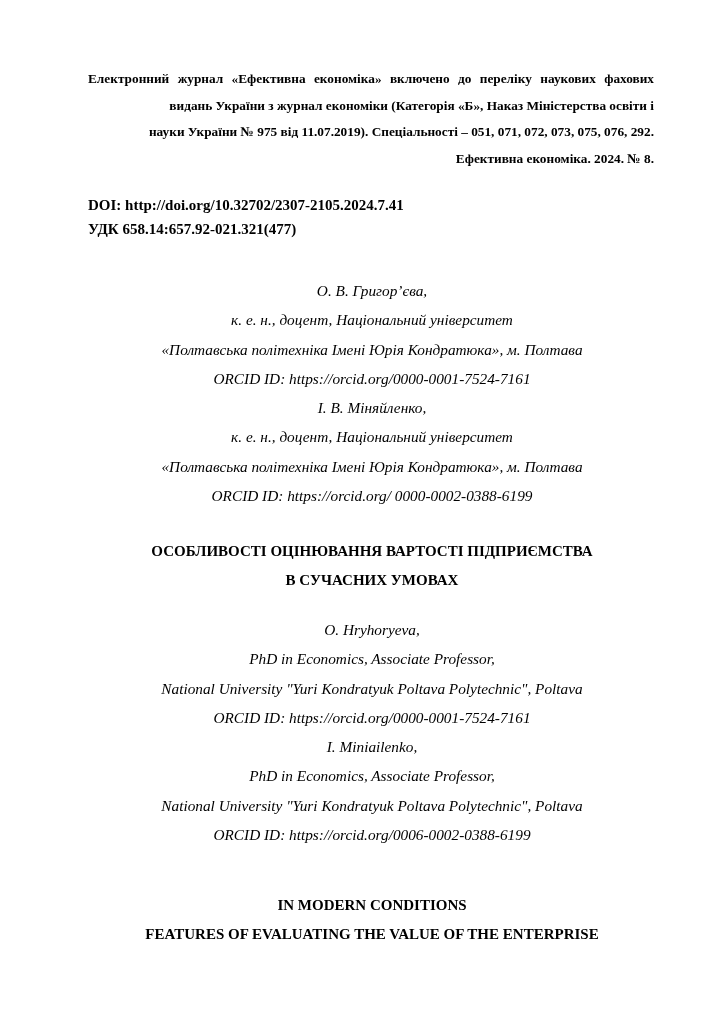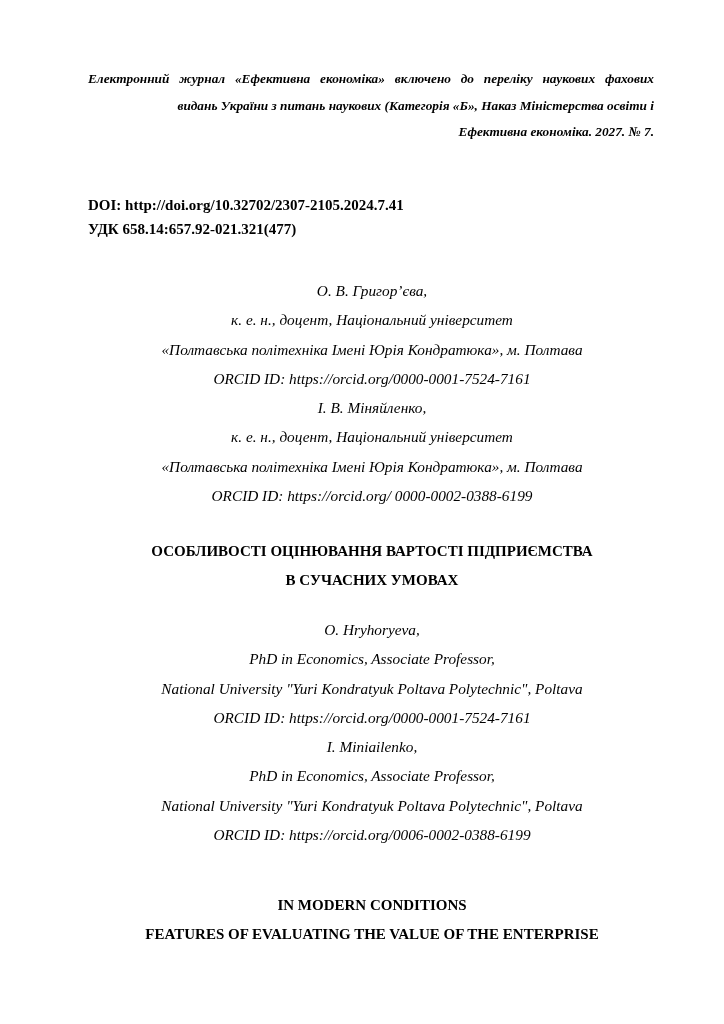--- a/index.html
+++ b/index.html
@@ -19,21 +19,20 @@
       position: absolute;
       left: 0; top: 0;
       width: 724px;
       height: 1024px;
     }
     .header-block {
       position: absolute;
       left: 88px;
       top: 66px;
       width: 566px;
-      font-style: italic;
       font-weight: bold;
       font-size: 13.3px;
       line-height: 26.5px;
       text-align: right;
     }
     .header-block .hl {
       display: block;
       white-space: nowrap;
     }
     .header-block .hl.justify {
@@ -72,22 +71,23 @@
     .en-authors { top: 615px; }
     .en-title { top: 891px; }
   </style>
 </head>
 <body>
 
 <div class="page">
 
   <div class="header-block">
     <span class="hl justify">Електронний журнал «Ефективна економіка» включено до переліку наукових фахових</span>
-    <span class="hl">видань України з питань наукових (Категорія «Б», Наказ Міністерства освіти і</span>
-    <span class="hl">Ефективна економіка. 2027. № 7.</span>
+    <span class="hl">видань України з журнал економіки (Категорія «Б», Наказ Міністерства освіти і</span>
+    <span class="hl">науки України № 975 від 11.07.2019). Спеціальності – 051, 071, 072, 073, 075, 076, 292.</span>
+    <span class="hl">Ефективна економіка. 2024. № 8.</span>
   </div>
 
   <div class="ids">
     <div>DOI: http://doi.org/10.32702/2307-2105.2024.7.41</div>
     <div>УДК 658.14:657.92-021.321(477)</div>
   </div>
 
   <div class="centered author-block ua-authors">
     <div>О. В. Григор’єва,</div>
     <div>к. е. н., доцент,  Національний університет</div>

